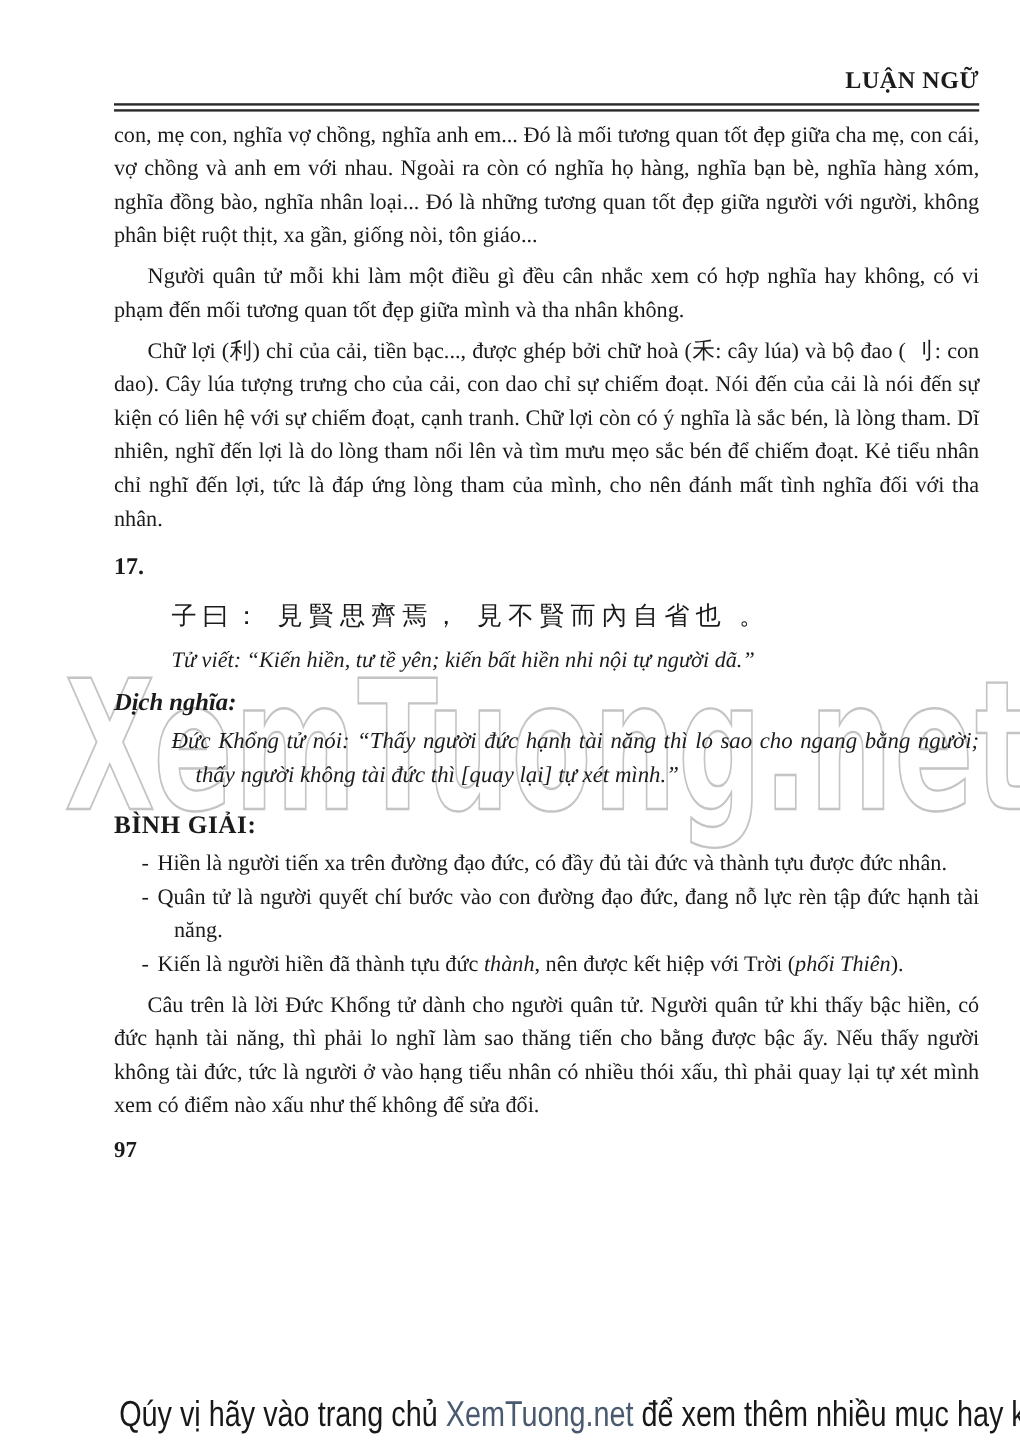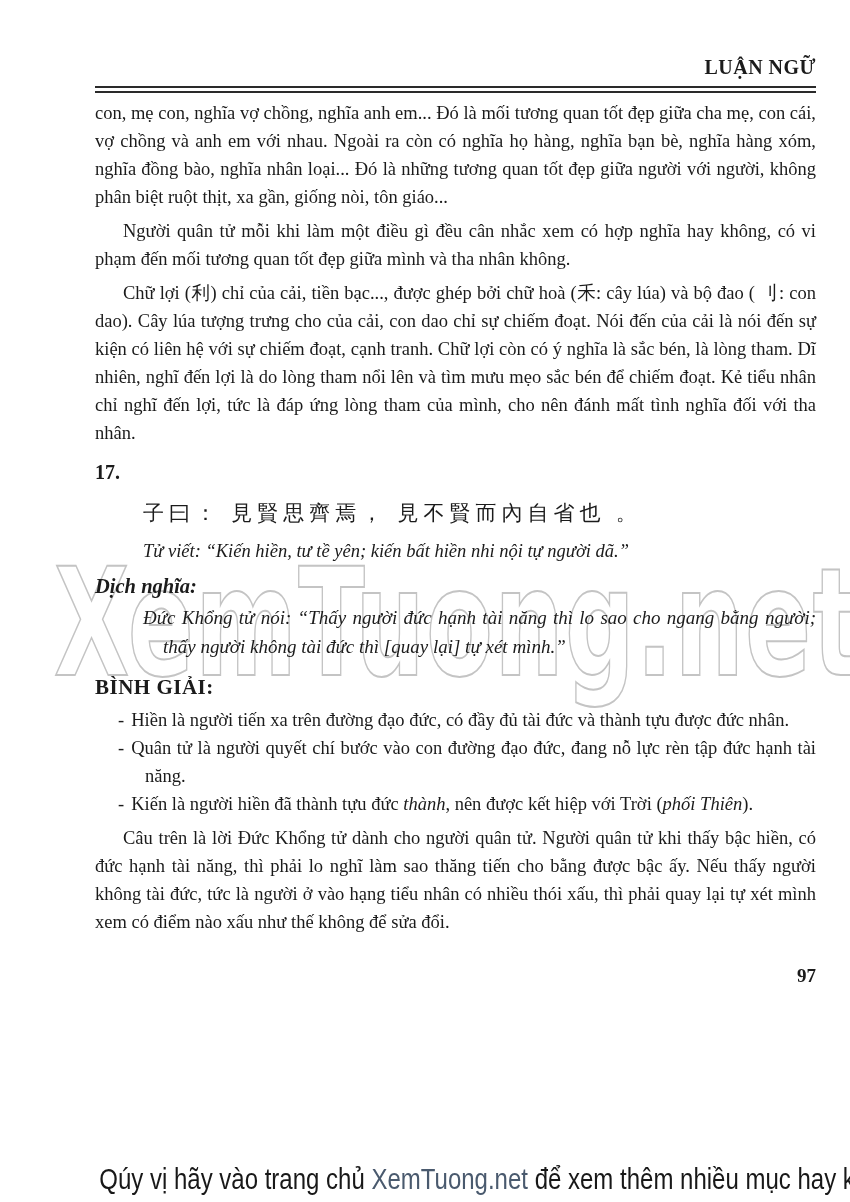--- a/index.html
+++ b/index.html
@@ -96,24 +96,23 @@
   .bullet {
     padding-left: 50px;
     text-indent: -27px;
     font-size: 18.5px;
     line-height: 28px;
     text-align: justify;
   }
   .bullet .dash { margin-right: 7px; }
   .it { font-style: italic; }
   .pagenum {
-    text-align: right;
     font-weight: bold;
     font-size: 19px;
-    margin-top: 29px;
+    margin-top: 12px;
   }
   .footer {
     position: absolute;
     bottom: 6px;
     left: 0;
     width: 850px;
     text-align: center;
     z-index: 2;
   }
   .footer-inner {

